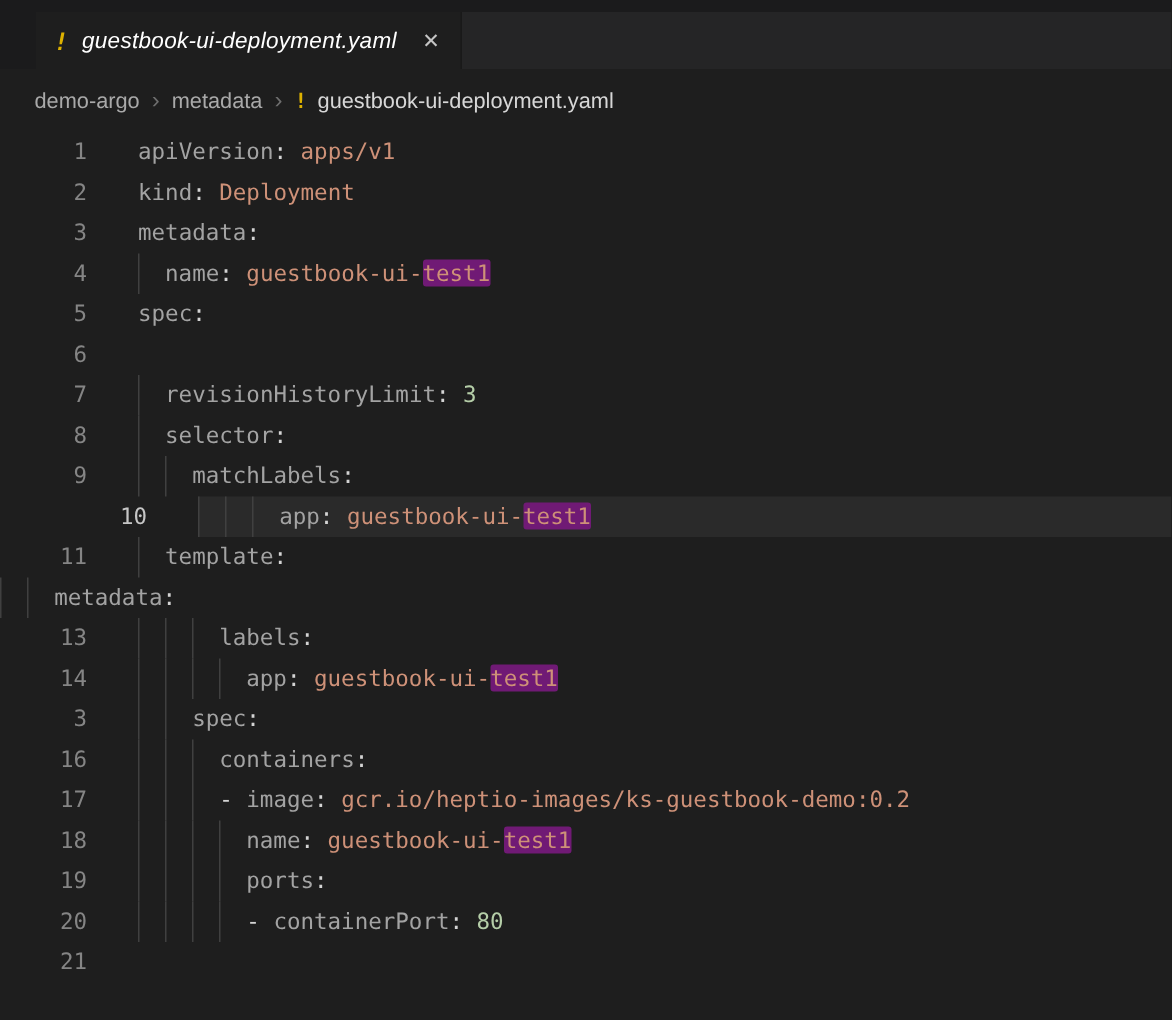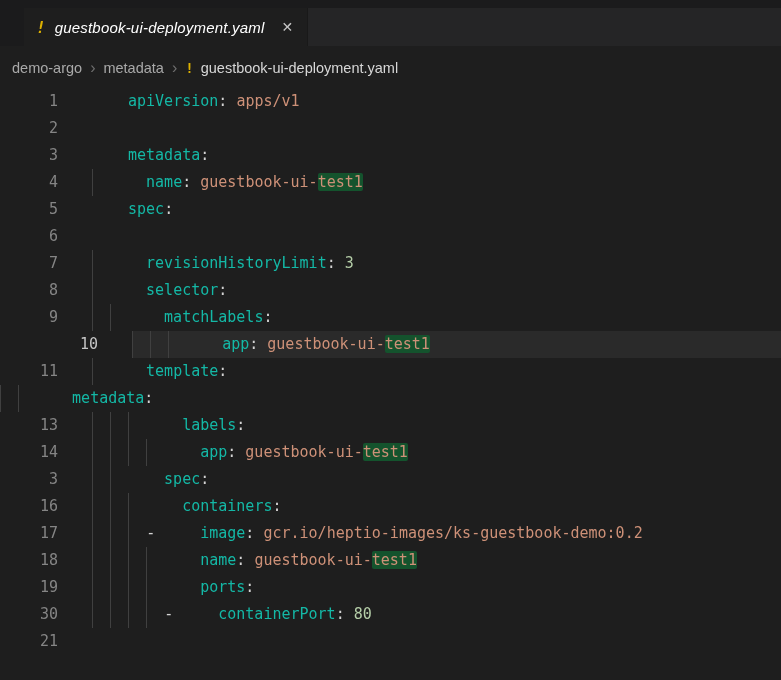--- a/index.html
+++ b/index.html
@@ -22,21 +22,21 @@
   .warn-glyph {
     color:#ddb100; font-family:"DejaVu Sans Mono", monospace;
     font-weight:700; font-style:italic; font-size:16px;
   }
   .tab-title { color:#ffffff; font-style:italic; font-size:15px; letter-spacing:.2px; }
   .tab-close { color:#c5c5c5; font-size:14px; margin-left:8px; cursor:pointer; }
   
   .breadcrumb {
     height:42px; display:flex; align-items:center; gap:7px;
     padding:2px 0 0 12px; background:#1e1e1e;
-    font-size:14.5px; color:#a9a9a9;
+    font-size:14.5px; color:#a9a9a9;margin-left:11px;
   }
   .bc-item { cursor:pointer; }
   .bc-sep { color:#6e6e6e; font-size:16px; line-height:1; padding:0 1px; }
   .bc-warn {
     color:#ddb100; font-family:"DejaVu Sans Mono", monospace;
     font-weight:700; font-size:14px;
   }
   .bc-file { color:#d7d7d7; }
   
   .editor { background:#1e1e1e; }
@@ -49,25 +49,25 @@
     flex:none; width:92px; padding-right:34px;
     text-align:right; color:#858585; user-select:none;
   }
   .line.current .lnum { color:#c6c6c6;margin-left:40px; }
   .lcode { flex:1; }
   .line.current .lcode { background:#2a2a2a; }
   .ig {
     display:inline-block; width:2ch; height:27px;
     border-left:1px solid #404040; vertical-align:top;
   }
-  .tok-k { color:#14b8a6;margin-left:36px; }
+  .tok-k { color:#a3a3a3; }
   .tok-p { color:#d4d4d4; }
   .tok-v { color:#ce9178; }
   .tok-n { color:#b5cea8; }
-  .tok-h { color:#ce9178; background:#14532d; border-radius:2px; }
+  .tok-h { color:#ce9178; background:#701a75; border-radius:2px; }
 </style>
 </head>
 <body>
 
 <div class="topstrip"></div>
 
 <div class="tabbar">
   <div class="tab-spacer"></div>
   <div class="tab">
     <span class="warn-glyph">!</span>
@@ -81,34 +81,34 @@
   <span class="bc-sep">›</span>
   <span class="bc-item">metadata</span>
   <span class="bc-sep">›</span>
   <span class="bc-warn">!</span>
   <span class="bc-item bc-file">guestbook-ui-deployment.yaml</span>
 </div>
 
 <div class="editor">
   <div id="code-lines">
       <div class="line"><span class="lnum">1</span><span class="lcode"><span class="tok-k">apiVersion</span><span class="tok-p">: </span><span class="tok-v">apps/v1</span></span></div>
-      <div class="line"><span class="lnum">2</span></div>
+      <div class="line"><span class="lnum">2</span><span class="lcode"><span class="tok-k">kind</span><span class="tok-p">: </span><span class="tok-v">Deployment</span></span></div>
       <div class="line"><span class="lnum">3</span><span class="lcode"><span class="tok-k">metadata</span><span class="tok-p">:</span></span></div>
       <div class="line"><span class="lnum">4</span><span class="lcode"><span class="ig"></span><span class="tok-k">name</span><span class="tok-p">: </span><span class="tok-v">guestbook-ui-</span><span class="tok-h">test1</span></span></div>
       <div class="line"><span class="lnum">5</span><span class="lcode"><span class="tok-k">spec</span><span class="tok-p">:</span></span></div>
       <div class="line"><span class="lnum">6</span></div>
       <div class="line"><span class="lnum">7</span><span class="lcode"><span class="ig"></span><span class="tok-k">revisionHistoryLimit</span><span class="tok-p">: </span><span class="tok-n">3</span></span></div>
       <div class="line"><span class="lnum">8</span><span class="lcode"><span class="ig"></span><span class="tok-k">selector</span><span class="tok-p">:</span></span></div>
       <div class="line"><span class="lnum">9</span><span class="lcode"><span class="ig"></span><span class="ig"></span><span class="tok-k">matchLabels</span><span class="tok-p">:</span></span></div>
       <div class="line current"><span class="lnum">10</span><span class="lcode"><span class="ig"></span><span class="ig"></span><span class="ig"></span><span class="tok-k">app</span><span class="tok-p">: </span><span class="tok-v">guestbook-ui-</span><span class="tok-h">test1</span></span></div>
       <div class="line"><span class="lnum">11</span><span class="lcode"><span class="ig"></span><span class="tok-k">template</span><span class="tok-p">:</span></span></div>
       <div class="line"><span class="lcode"><span class="ig"></span><span class="ig"></span><span class="tok-k">metadata</span><span class="tok-p">:</span></span></div>
       <div class="line"><span class="lnum">13</span><span class="lcode"><span class="ig"></span><span class="ig"></span><span class="ig"></span><span class="tok-k">labels</span><span class="tok-p">:</span></span></div>
       <div class="line"><span class="lnum">14</span><span class="lcode"><span class="ig"></span><span class="ig"></span><span class="ig"></span><span class="ig"></span><span class="tok-k">app</span><span class="tok-p">: </span><span class="tok-v">guestbook-ui-</span><span class="tok-h">test1</span></span></div>
       <div class="line"><span class="lnum">3</span><span class="lcode"><span class="ig"></span><span class="ig"></span><span class="tok-k">spec</span><span class="tok-p">:</span></span></div>
       <div class="line"><span class="lnum">16</span><span class="lcode"><span class="ig"></span><span class="ig"></span><span class="ig"></span><span class="tok-k">containers</span><span class="tok-p">:</span></span></div>
       <div class="line"><span class="lnum">17</span><span class="lcode"><span class="ig"></span><span class="ig"></span><span class="ig"></span><span class="tok-p">- </span><span class="tok-k">image</span><span class="tok-p">: </span><span class="tok-v">gcr.io/heptio-images/ks-guestbook-demo:0.2</span></span></div>
       <div class="line"><span class="lnum">18</span><span class="lcode"><span class="ig"></span><span class="ig"></span><span class="ig"></span><span class="ig"></span><span class="tok-k">name</span><span class="tok-p">: </span><span class="tok-v">guestbook-ui-</span><span class="tok-h">test1</span></span></div>
       <div class="line"><span class="lnum">19</span><span class="lcode"><span class="ig"></span><span class="ig"></span><span class="ig"></span><span class="ig"></span><span class="tok-k">ports</span><span class="tok-p">:</span></span></div>
-      <div class="line"><span class="lnum">30</span><span class="lcode"><span class="ig"></span><span class="ig"></span><span class="ig"></span><span class="ig"></span><span class="tok-p">- </span><span class="tok-k">containerPort</span><span class="tok-p">: </span><span class="tok-n">80</span></span></div>
+      <div class="line"><span class="lnum">20</span><span class="lcode"><span class="ig"></span><span class="ig"></span><span class="ig"></span><span class="ig"></span><span class="tok-p">- </span><span class="tok-k">containerPort</span><span class="tok-p">: </span><span class="tok-n">80</span></span></div>
       <div class="line"><span class="lnum">21</span><span class="lcode"></span></div>
     </div>
 </div>
 
 </body></html>

